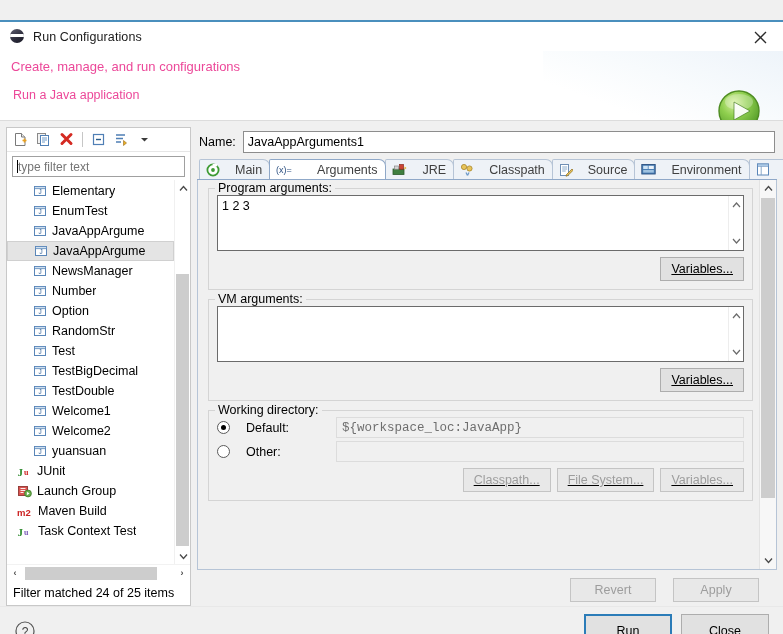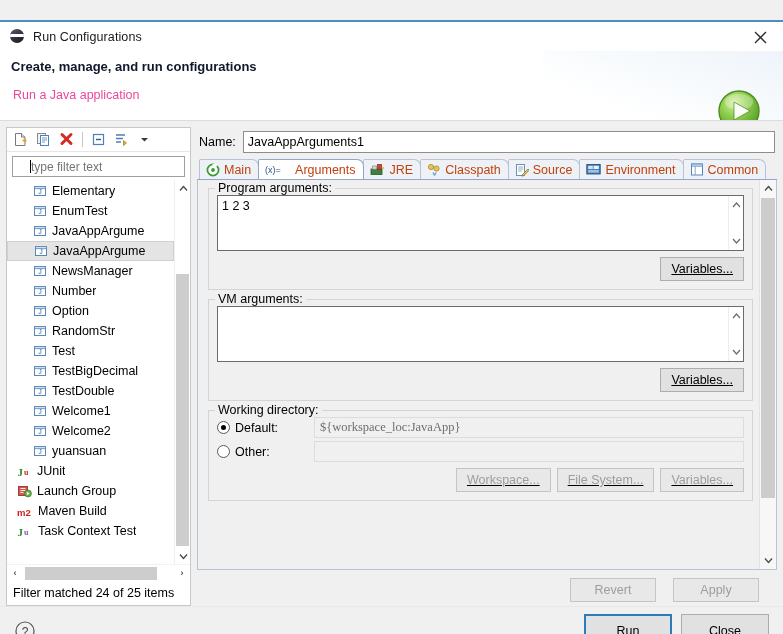--- a/index.html
+++ b/index.html
@@ -66,21 +66,21 @@
     border-bottom: 1px solid #dcdcdc;
     overflow: hidden;
   }
   .header:after {
     content: ""; position: absolute;
     right: 0; top: 0; width: 240px; height: 70px;
     background: linear-gradient(200deg, #eef4fa 0%, #f8fbfd 45%, #ffffff 75%);
     z-index: 0;
   }
   .header-title {
-    font-size: 13px; font-weight: bold; color: #0f172a;
+    font-size: 13px; font-weight: normal; color: #ec4899;
     position: relative; z-index: 2;
     margin: 0 0 14px 0;
   }
   .header-sub {
     font-size: 12.5px; color: #ec4899;
     position: relative; z-index: 2;
     margin-left: 2px;
   }
   .header-badge {
     position: absolute; right: 22px; top: 38px;
@@ -118,21 +118,21 @@
   }
   .tb-sep {
     width: 1px; height: 15px; background: #c6c6c6; margin: 0 3px;
   }
   .filter-box {
     margin: 4px 5px 3px 5px; flex: none;
     height: 21px;
     border: 1px solid #a0a0a0;
     background: #ffffff;
     display: flex; align-items: center;
-    padding: 0 17px;
+    padding: 0 4px;
     position: relative;
   }
   .filter-caret {
     width: 1px; height: 13px; background: #000;
   }
   .filter-box input {
     border: 0; outline: 0; width: 100%;
     font-family: "Liberation Sans", sans-serif; font-size: 12px;
     background: transparent; padding: 0;
   }
@@ -231,31 +231,31 @@
   
   .tabs {
     display: flex; align-items: flex-end;
     flex: none;
     height: 21px;
     padding-left: 2px;
     border-bottom: 1px solid #8fa8c8;
   }
   .tab {
     display: flex; align-items: center;
-    gap: 4px;
+    gap: 15px;
     height: 20px;
     padding: 0 7px 0 6px;
     font-size: 12.5px;
     background: #eef2f7;
     border: 1px solid #b6c4d6;
     border-bottom: none;
     border-radius: 2px 7px 0 0;
     margin-right: -1px;
     white-space: nowrap;
-    color: #c2410c;
+    color: #404040;
     position: relative;
   }
   .tab.active {
     background: #ffffff;
     border-color: #8fa8c8;
     z-index: 3;
   }
   .tab .tic { display:flex; flex: none; }
 
   .tab-content {
@@ -328,39 +328,39 @@
     min-width: 74px;
     height: 24px;
     color: #000;
     cursor: default;
   }
   .btn.disabled { color: #9d9d9d; background: #e8e8e8; border-color: #c4c4c4; }
   .btn-row { display: flex; justify-content: flex-end; margin-top: 6px; gap: 6px; text-decoration: underline; }
 
   .wd-row {
     display: flex; align-items: center;
-    gap: 5px; margin-bottom: 3px;
+    gap: 16px; margin-bottom: 3px;
   }
   .radio {
     width: 13px; height: 13px; border-radius: 50%;
     border: 1px solid #5a5a5a; background: #fff;
     flex: none; position: relative;
   }
   .radio.on:after {
     content: ""; position: absolute;
     left: 3px; top: 3px; width: 5px; height: 5px;
     border-radius: 50%; background: #000;
   }
   .radio-label { width: 74px; flex: none; font-size: 12.5px; }
   .wd-input {
     flex: 1;
     height: 21px;
     border: 1px solid #dcdcdc;
     background: #f0f0f0;
-    font-family: Liberation Serif, serif;
+    font-family: Liberation Mono, monospace;
     font-size: 12.5px;
     padding: 0 5px;
     color: #6e6e6e;
     outline: none;
   }
   .wd-input.empty { color: #000; }
 
   
   .content-sb {
     width: 17px; flex: none;
@@ -837,21 +837,21 @@
               <input class="wd-input" type="text" readonly="" value="${workspace_loc:JavaApp}" style="">
             </div>
 
             <div class="wd-row">
               <span class="radio"></span>
               <span class="radio-label">Other:</span>
               <input class="wd-input empty" type="text" value="" style="">
             </div>
 
             <div class="btn-row">
-              <button class="btn disabled">Workspace...</button>
+              <button class="btn disabled">Classpath...</button>
               <button class="btn disabled">File System...</button>
               <button class="btn disabled">Variables...</button>
             </div>
           </div>
 
         </div>
 
         <div class="content-sb">
           <div class="arr t">
             <svg width="9" height="7" viewBox="0 0 9 7">

